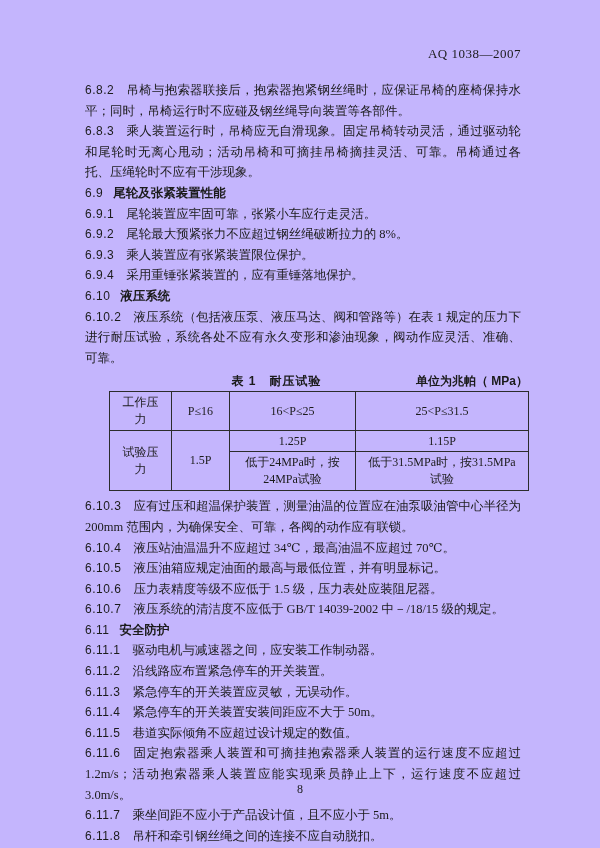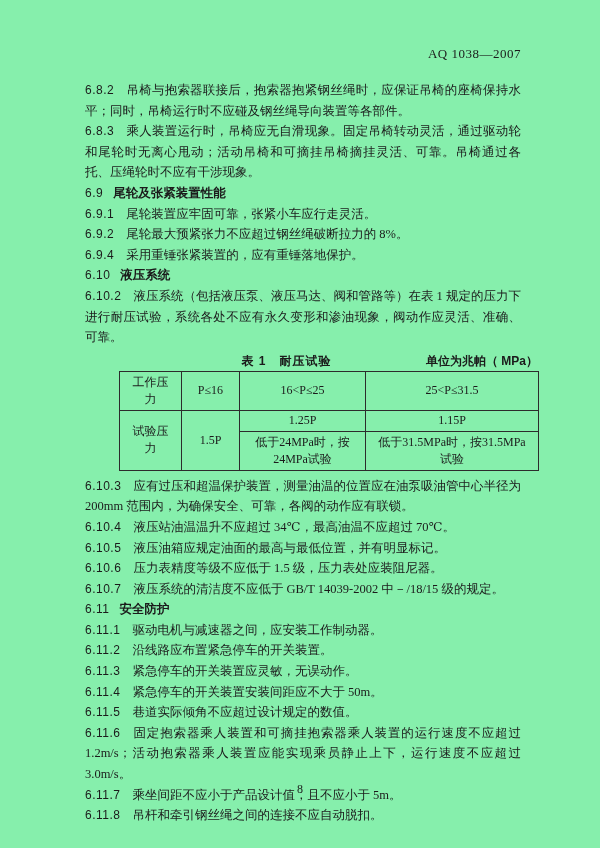--- a/index.html
+++ b/index.html
@@ -2,21 +2,21 @@
 <html><head>
 <meta charset="utf-8">
 <style>
   * { box-sizing: border-box; }
   html, body { margin: 0; padding: 0; background: #ffffff; }
 
   .page {
     position: relative;
     width: 600px;
     height: 848px;
-    background: #86efac;
+    background: #c4b5fd;
     color: #1b1b1b;
     font-family: "Liberation Serif", "DejaVu Serif", serif;
     overflow: hidden;
   }
 
   .doc-header {
     position: absolute;
     top: 46px;
     left: 85px;
     width: 436px;
@@ -49,21 +49,21 @@
   }
   p.clause.heading {
     font-family: "Liberation Sans", "DejaVu Sans", sans-serif;
     font-weight: bold;
     font-size: 12.5px;
   }
   p.clause.heading .num { padding-right: 10px; }
 
   .table-block {
     width: 419px;
-    margin: 3px 0 5px 34px;
+    margin: 3px 0 5px 24px;
   }
   .table-caption-row {
     position: relative;
     height: 20px;
     line-height: 20px;
     font-family: "Liberation Sans", "DejaVu Sans", sans-serif;
     font-weight: bold;
     font-size: 12px;
     text-align: center;
   }
@@ -118,20 +118,21 @@
     <p class="clause"><span class="num">6.8.2</span><span>吊椅与抱索器联接后，抱索器抱紧钢丝绳时，应保证吊椅的座椅保持水平；同时，吊椅运行时不应碰及钢丝绳导向装置等各部件。</span></p>
 
     <p class="clause"><span class="num">6.8.3</span><span>乘人装置运行时，吊椅应无自滑现象。固定吊椅转动灵活，通过驱动轮和尾轮时无离心甩动；活动吊椅和可摘挂吊椅摘挂灵活、可靠。吊椅通过各托、压绳轮时不应有干涉现象。</span></p>
 
     <p class="clause heading"><span class="num">6.9</span><span>尾轮及张紧装置性能</span></p>
 
     <p class="clause"><span class="num">6.9.1</span><span>尾轮装置应牢固可靠，张紧小车应行走灵活。</span></p>
 
     <p class="clause"><span class="num">6.9.2</span><span>尾轮最大预紧张力不应超过钢丝绳破断拉力的 8%。</span></p>
 
+    <p class="clause"><span class="num">6.9.3</span><span>乘人装置应有张紧装置限位保护。</span></p>
 
     <p class="clause"><span class="num">6.9.4</span><span>采用重锤张紧装置的，应有重锤落地保护。</span></p>
 
     <p class="clause heading"><span class="num">6.10</span><span>液压系统</span></p>
 
 
     <p class="clause"><span class="num">6.10.2</span><span>液压系统（包括液压泵、液压马达、阀和管路等）在表 1 规定的压力下进行耐压试验，系统各处不应有永久变形和渗油现象，阀动作应灵活、准确、可靠。</span></p>
 
     <div class="table-block">
       <div class="table-caption-row">

